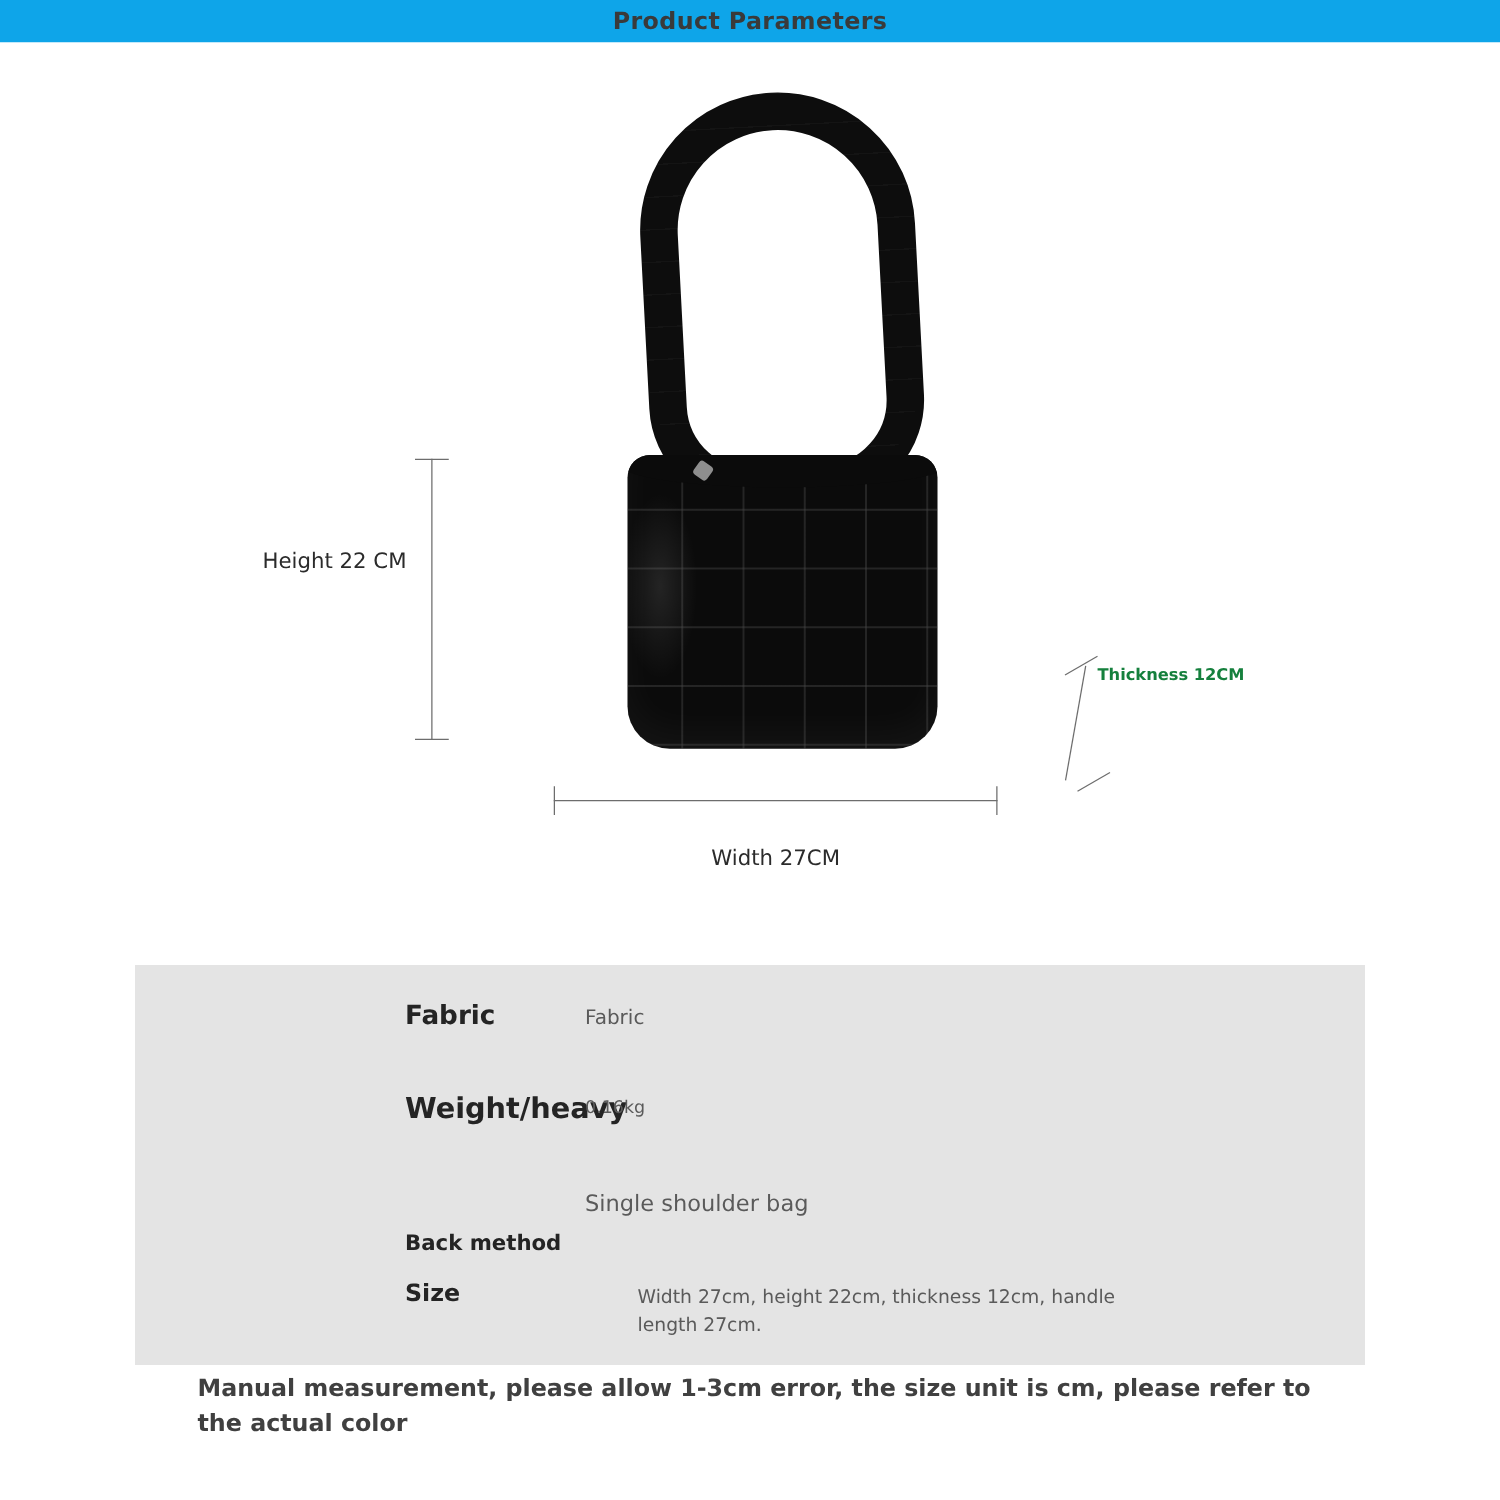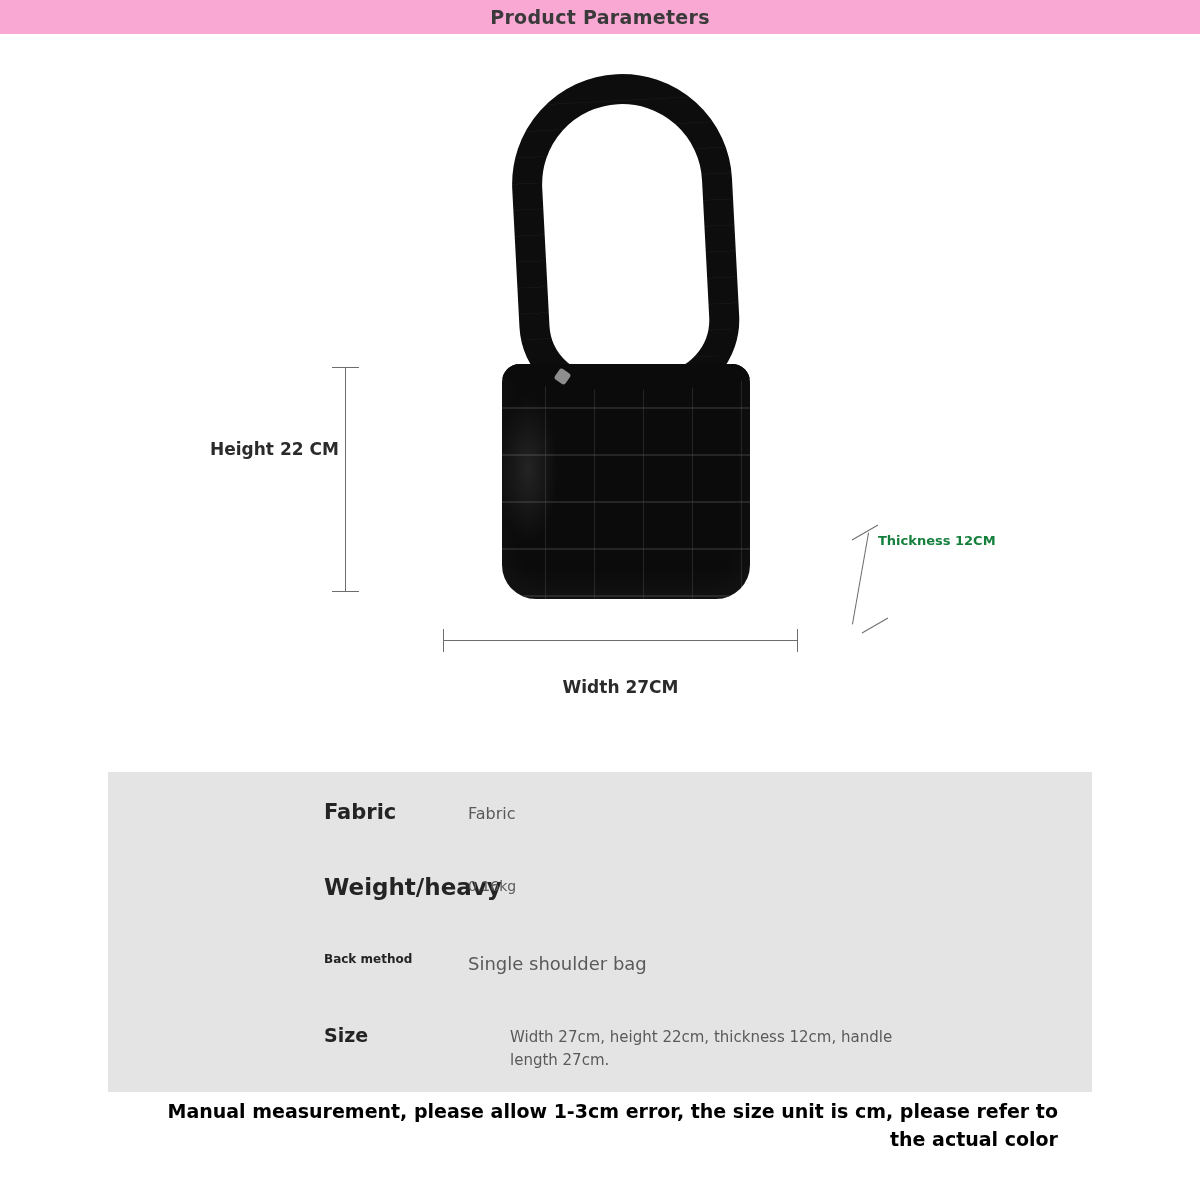--- a/index.html
+++ b/index.html
@@ -15,21 +15,21 @@
     overflow: hidden;
   }
 
   
   .page-header {
     position: absolute;
     left: 0;
     top: 0;
     width: 1200px;
     height: 34px;
-    background: #f9a8d4;
+    background: #0ea5e9;
   }
   .page-header-title {
     position: absolute;
     left: 0;
     top: 0;
     width: 1200px;
     text-align: center;
     line-height: 34px;
     font-size: 19px;
     font-weight: bold;
@@ -129,21 +129,21 @@
     height: 13px;
     background: #8e8e8e;
     border-radius: 3px;
     transform: rotate(35deg);
   }
 
   
   .dim-label {
     position: absolute;
     font-size: 17px;
-    font-weight: bold;
+    font-weight: normal;
     color: #2b2b2b;
     line-height: 1.3;
   }
   .dim-label-small {
     position: absolute;
     font-size: 13px;
     font-weight: bold;
     color: #15803d;
     line-height: 1.4;
   }
@@ -243,38 +243,37 @@
 
   .row-fabric { top: 28px; }
   .row-fabric .spec-key { font-size: 21px; }
   .row-fabric .spec-val { font-size: 16px; padding-top: 4px; }
 
   .row-weight { top: 102px; }
   .row-weight .spec-key { font-size: 23px; }
   .row-weight .spec-val { font-size: 14px; padding-top: 4px; }
 
   .row-back { top: 180px; }
-  .row-back .spec-key { font-size: 12px; }
+  .row-back .spec-key { font-size: 17px; margin-top: 33px; }
   .row-back .spec-val { font-size: 18px; padding-top: 1px; }
 
   .row-size { top: 252px; }
   .row-size .spec-key { font-size: 19px; }
   .row-size .spec-val { font-size: 15px; line-height: 1.5; padding-top: 2px; margin-left: 42px; }
 
   
   .footer-note {
     position: absolute;
     left: 158px;
     top: 1098px;
     width: 900px;
     font-size: 19px;
     font-weight: bold;
-    color: #000000;
+    color: #404040;
     line-height: 1.45;
-    text-align: right;
   }
 </style>
 </head>
 <body>
 
 <div class="page-header">
   <div class="page-header-title">Product Parameters</div>
 </div>
 
 <div class="product-area">

